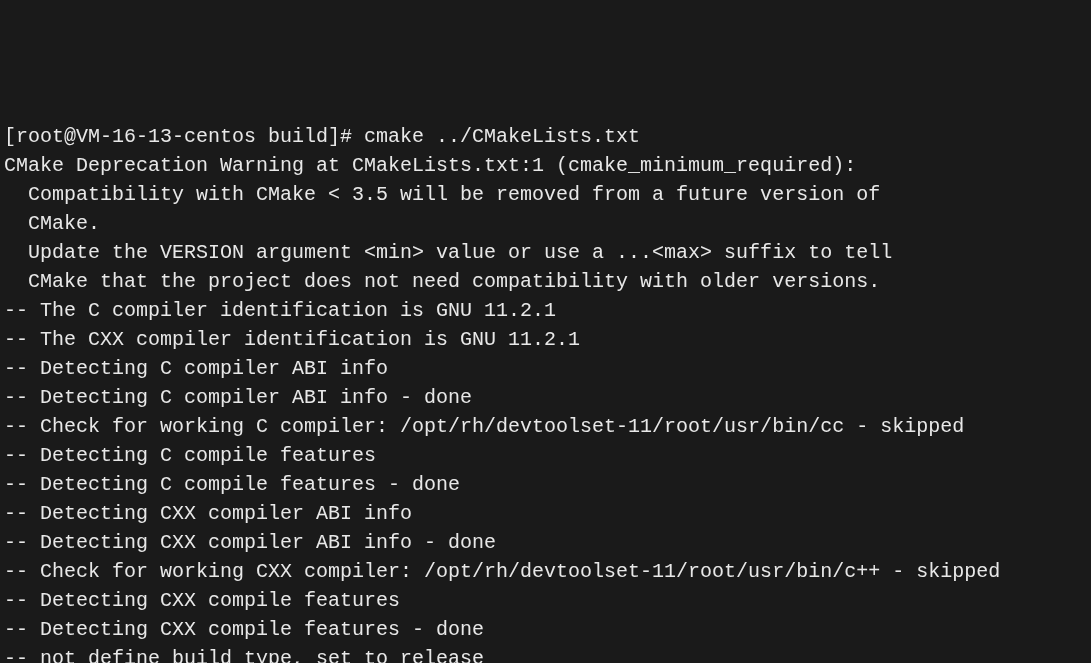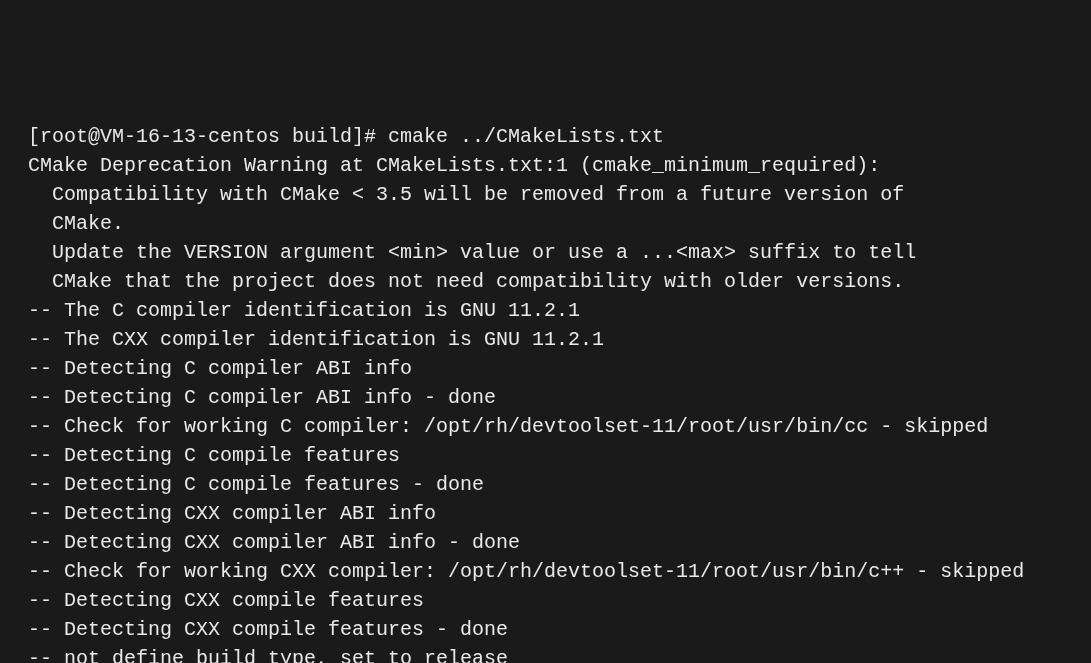--- a/index.html
+++ b/index.html
@@ -15,21 +15,20 @@
       line-height: 1.45;
       padding: 6px 4px;
       white-space: pre;
       overflow-x: auto;
     }
     .terminal {
       width: 100%;
     }
     .line {
       display: block;
-      margin-left: 24px;
     }
   </style>
 </head>
 <body>
 
 
 
 <div class="terminal"><span class="line"><span>[root@VM-16-13-centos build]# </span><span>cmake ../CMakeLists.txt</span></span><span class="line">CMake Deprecation Warning at CMakeLists.txt:1 (cmake_minimum_required):</span><span class="line">  Compatibility with CMake &lt; 3.5 will be removed from a future version of</span><span class="line">  CMake.</span><span class="line"></span><span class="line">  Update the VERSION argument &lt;min&gt; value or use a ...&lt;max&gt; suffix to tell</span><span class="line">  CMake that the project does not need compatibility with older versions.</span><span class="line"></span><span class="line"></span><span class="line">-- The C compiler identification is GNU 11.2.1</span><span class="line">-- The CXX compiler identification is GNU 11.2.1</span><span class="line">-- Detecting C compiler ABI info</span><span class="line">-- Detecting C compiler ABI info - done</span><span class="line">-- Check for working C compiler: /opt/rh/devtoolset-11/root/usr/bin/cc - skipped</span><span class="line">-- Detecting C compile features</span><span class="line">-- Detecting C compile features - done</span><span class="line">-- Detecting CXX compiler ABI info</span><span class="line">-- Detecting CXX compiler ABI info - done</span><span class="line">-- Check for working CXX compiler: /opt/rh/devtoolset-11/root/usr/bin/c++ - skipped</span><span class="line">-- Detecting CXX compile features</span><span class="line">-- Detecting CXX compile features - done</span><span class="line">-- not define build type, set to release</span></div>
 
 

